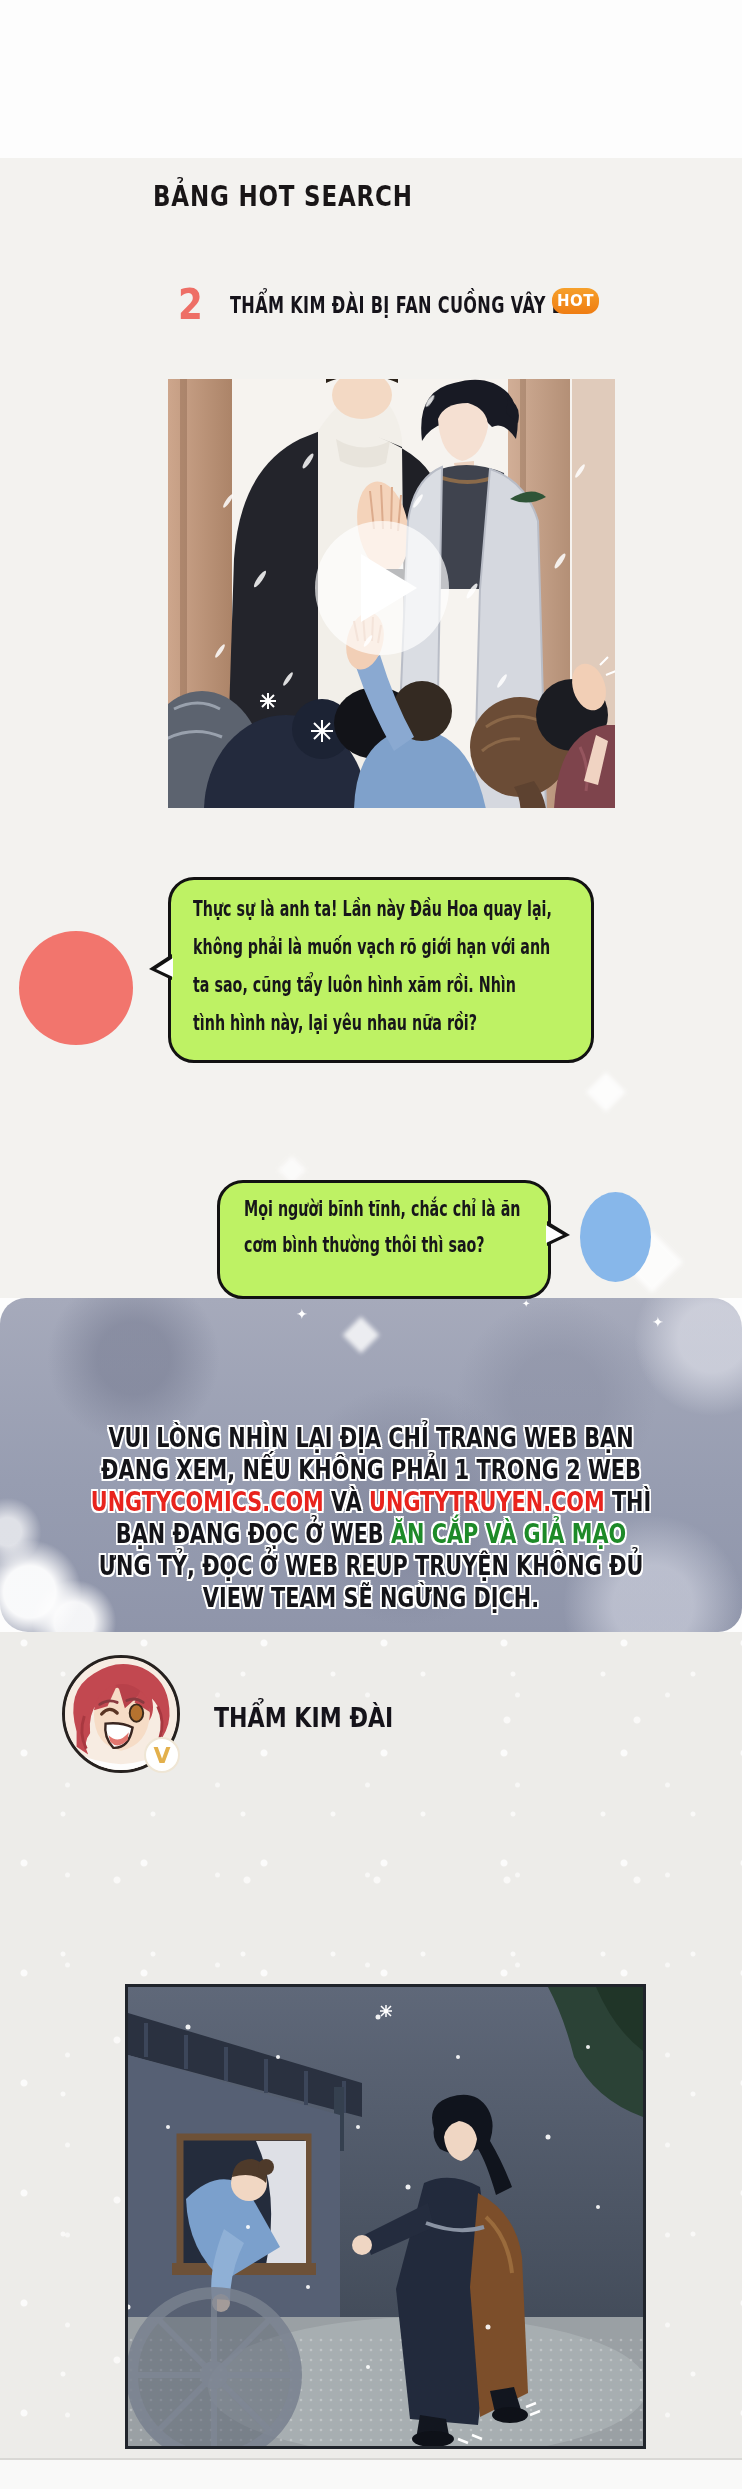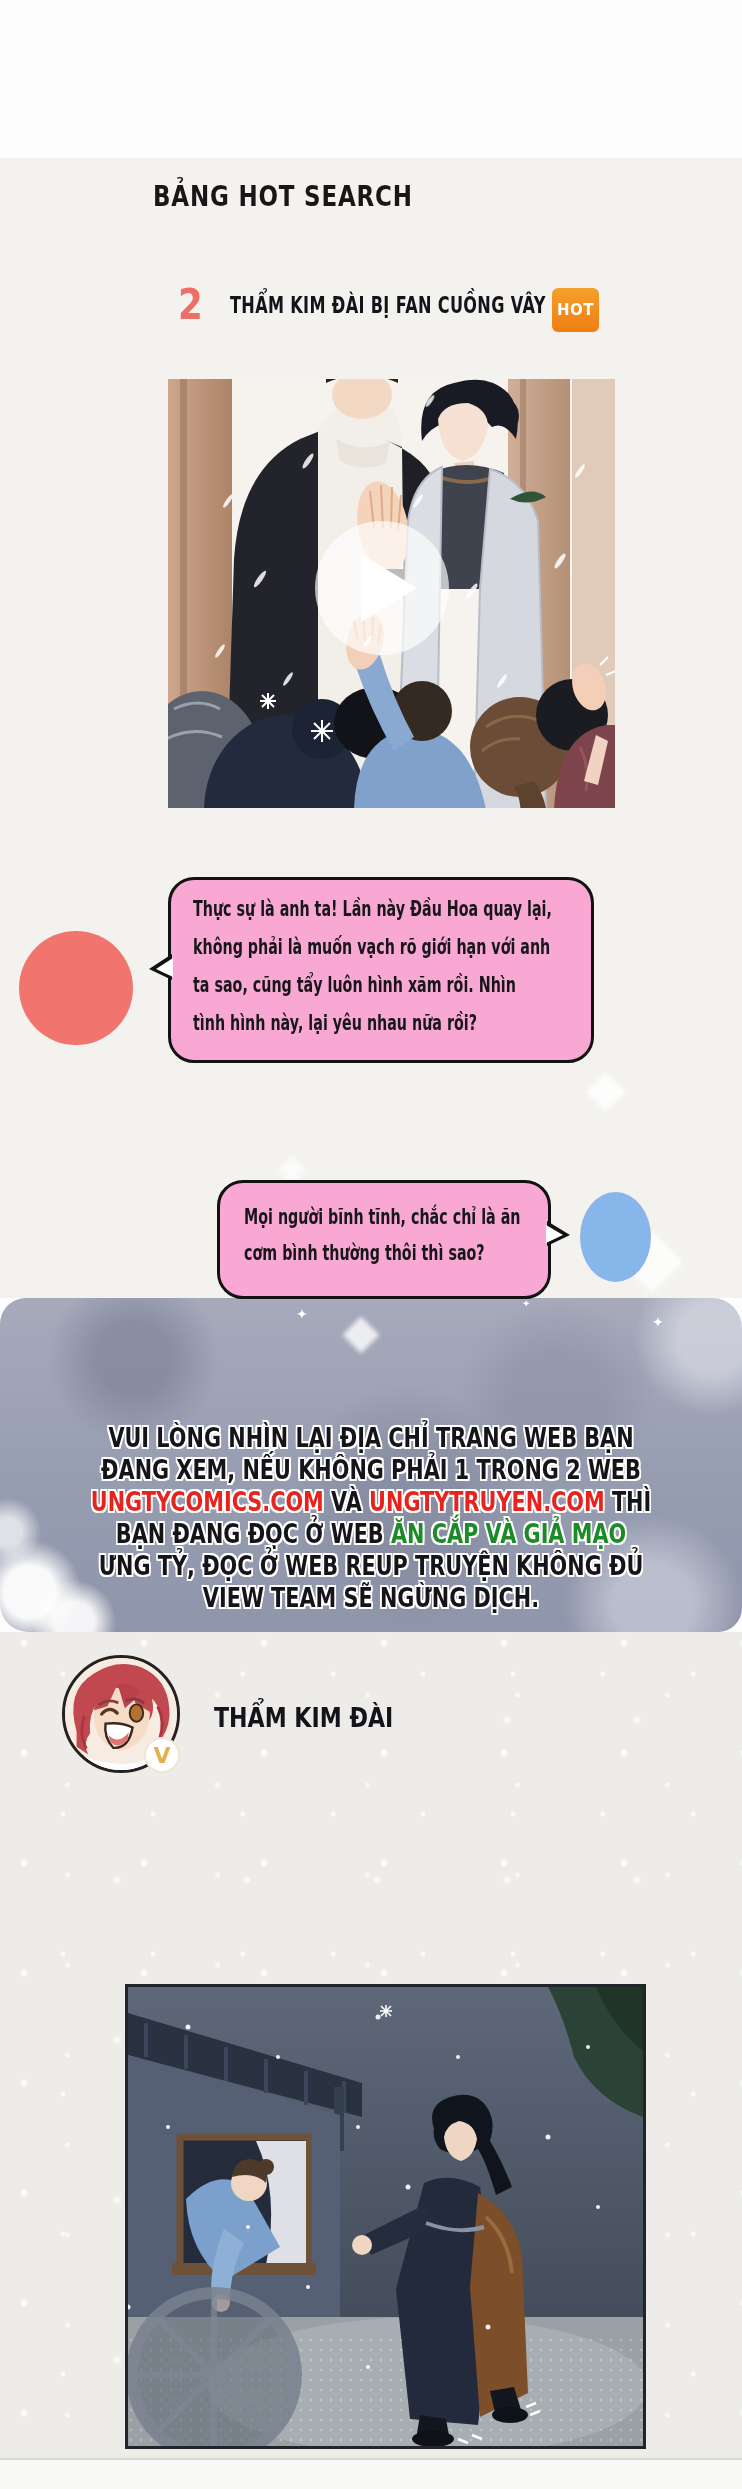--- a/index.html
+++ b/index.html
@@ -35,38 +35,38 @@
   .star{position:absolute;color:#fff;font-size:14px;z-index:4;}
 
   
   .header-title{position:absolute;left:153px;top:180px;z-index:5;font-size:28px;font-weight:bold;
     color:#191617;white-space:nowrap;transform:scaleX(.82);transform-origin:left top;letter-spacing:1px;}
   .rank-num{position:absolute;left:178px;top:280px;z-index:5;font-size:42px;font-weight:bold;
     color:#ee6f66;transform:scaleX(.85);transform-origin:left top;}
   .hot-title{position:absolute;left:230px;top:292px;z-index:5;font-size:23px;font-weight:bold;
     color:#15131a;white-space:nowrap;transform:scaleX(.7);transform-origin:left top;letter-spacing:.5px;}
   .hot-badge{position:absolute;left:552px;top:288px;z-index:5;background:linear-gradient(180deg,#f6a02b,#ef7d12);
-    color:#fff;font-size:15px;font-weight:bold;padding:13px 5px;border-radius:6px;letter-spacing:.5px;text-align:right;}
+    color:#fff;font-size:15px;font-weight:bold;padding:4px 5px;border-radius:12px;letter-spacing:.5px;text-align:right;}
 
   
   .video-panel{position:absolute;left:168px;top:379px;width:447px;height:429px;z-index:5;overflow:hidden;background:#f6f3ef;}
   .play-btn{position:absolute;left:147px;top:142px;width:134px;height:134px;border-radius:50%;
     background:rgba(255,255,255,.68);display:flex;align-items:center;justify-content:center;}
   .play-tri{width:0;height:0;border-top:34px solid transparent;border-bottom:34px solid transparent;
     border-left:56px solid #fff;margin-left:14px;}
 
   
-  .bubble{position:absolute;background:#f9a8d4;border:3px solid #121212;border-radius:26px;z-index:6;}
+  .bubble{position:absolute;background:#bef264;border:3px solid #121212;border-radius:26px;z-index:6;}
   .bubble1{left:168px;top:877px;width:420px;height:180px;}
   .bubble2{left:217px;top:1180px;width:328px;height:113px;}
   .bline{white-space:nowrap;transform:scaleX(.68);transform-origin:left center;
     font-size:21px;font-weight:bold;color:#17161a;line-height:38px;height:38px;}
   .b2line{line-height:36px;height:36px;}
   .btext1{padding:10px 0 0 22px;}
-  .btext2{padding:16px 0 0 24px;}
+  .btext2{padding:8px 0 0 24px;}
   .tail{position:absolute;width:0;height:0;}
   .t1o{left:-22px;top:74px;border-top:15px solid transparent;border-bottom:11px solid transparent;border-right:23px solid #121212;}
   .t1i{left:-15px;top:78px;border-top:11px solid transparent;border-bottom:8px solid transparent;border-right:17px solid #fff;}
   .t2o{right:-22px;top:38px;border-top:14px solid transparent;border-bottom:11px solid transparent;border-left:23px solid #121212;}
   .t2i{right:-15px;top:42px;border-top:10px solid transparent;border-bottom:8px solid transparent;border-left:17px solid #fff;}
   .fan-red{position:absolute;left:19px;top:931px;width:114px;height:114px;border-radius:50%;background:#f2756d;z-index:5;}
   .fan-blue{position:absolute;left:580px;top:1192px;width:71px;height:90px;border-radius:50%;background:#87b7ea;z-index:5;}
 
   
   .notice-text{position:absolute;left:0;top:1390px;width:742px;z-index:6;margin-top:32px;}

